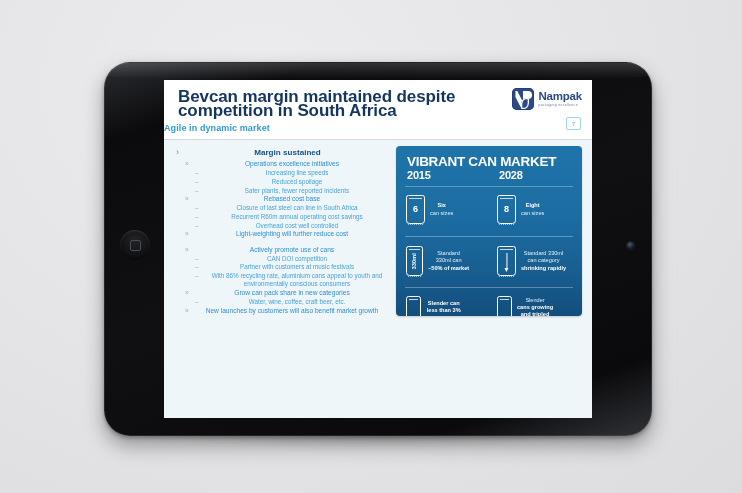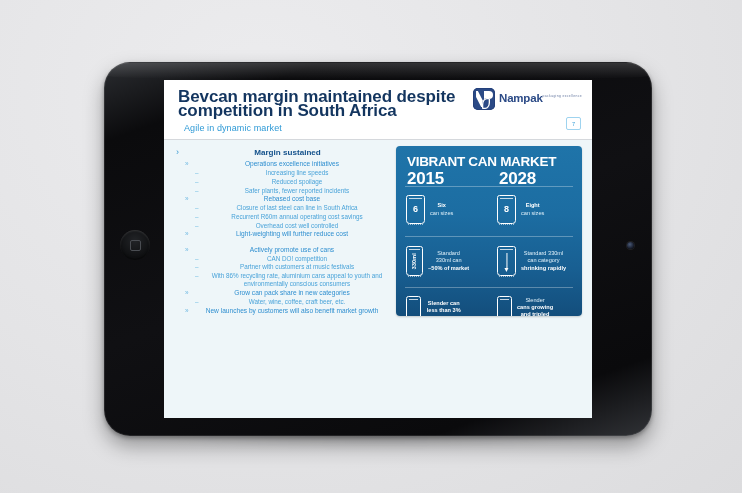--- a/index.html
+++ b/index.html
@@ -58,22 +58,22 @@
   .slide{width:100%;height:100%;position:relative;background:#ffffff;}
 
   
   .slide-header{position:relative;height:60px;background:#ffffff;}
   .hdr-title{
     position:absolute;left:14px;top:10px;width:320px;
     font-size:17px;font-weight:bold;line-height:14px;color:#13355f;
     letter-spacing:-.1px;
   }
   .hdr-sub{
-    position:absolute;left:20px;top:43px;
-    font-size:9px;color:#2f9ad6;font-weight:normal;letter-spacing:.1px;
+    position:absolute;left:0;top:43px;
+    font-size:9px;color:#2f9ad6;font-weight:bold;letter-spacing:.1px;
   }
   .hdr-rule{position:absolute;left:0;right:0;top:59px;height:1px;background:#d5d8dc;}
 
   
   .logo{position:absolute;right:10px;top:8px;display:flex;align-items:center;gap:4px;}
   .logo-mark{
     width:22px;height:22px;border-radius:5px;
     background:#2b4a86;position:relative;overflow:hidden;
     box-shadow:inset 0 0 0 1px #24407a;
   }
@@ -90,21 +90,21 @@
   }
   .logo-mark .p:after{
     content:"";position:absolute;left:1.4px;top:0;width:7.6px;height:8.4px;
     border-radius:0 5px 5px 0;background:#fff;
   }
   .logo-mark .leaf{
     position:absolute;left:8.5px;bottom:1px;width:8px;height:11px;
     background:#2b4a86;border-radius:60% 10% 60% 10%;
     box-shadow:0 0 0 1.3px #ffffff inset;
   }
-  .logo-text{display:flex;flex-direction:row;line-height:1;}
+  .logo-text{display:flex;flex-direction:column;line-height:1;}
   .logo-name{font-size:11.5px;color:#2b4a86;font-weight:bold;letter-spacing:-.2px;}
   .logo-tag{font-size:3.4px;color:#6b7da3;letter-spacing:.35px;margin-top:2px;}
   .page-badge{
     position:absolute;right:11px;top:37px;width:13px;height:11px;
     border:1px solid #9ed3ef;border-radius:2px;
     display:flex;align-items:center;justify-content:center;
     font-size:5.6px;color:#3aa0d8;background:#fff;
   }
 
   
@@ -127,21 +127,21 @@
     border-radius:4px;
     background:linear-gradient(180deg,#1f74a9 0%,#1c6da2 40%,#185f92 72%,#134e7c 100%);
     box-shadow:0 1px 2px rgba(0,0,0,.18);
     color:#ffffff;overflow:hidden;
   }
   .panel-title{
     position:absolute;left:11px;top:8px;font-size:13.5px;font-weight:bold;
     letter-spacing:-.3px;color:#ffffff;
   }
   .panel-years{position:absolute;left:11px;top:23px;right:11px;height:13px;}
-  .panel-years span{position:absolute;top:0;font-size:17px;font-weight:bold;color:#ffffff;letter-spacing:-.2px;}
+  .panel-years span{position:absolute;top:0;font-size:11px;font-weight:bold;color:#ffffff;letter-spacing:-.2px;}
   .yr-a{left:0;}
   .yr-b{left:92px;}
   .panel-rule{position:absolute;left:9px;right:9px;height:1px;background:rgba(255,255,255,.30);}
 
   .cell{position:absolute;display:flex;align-items:center;gap:5px;}
   .cell.col-a{left:10px;width:88px;}
   .cell.col-b{left:101px;width:88px;}
   .cell-text{font-size:5.6px;line-height:7.2px;color:#dff0fa;}
   .cell-text b{color:#ffffff;font-weight:bold;}
 

